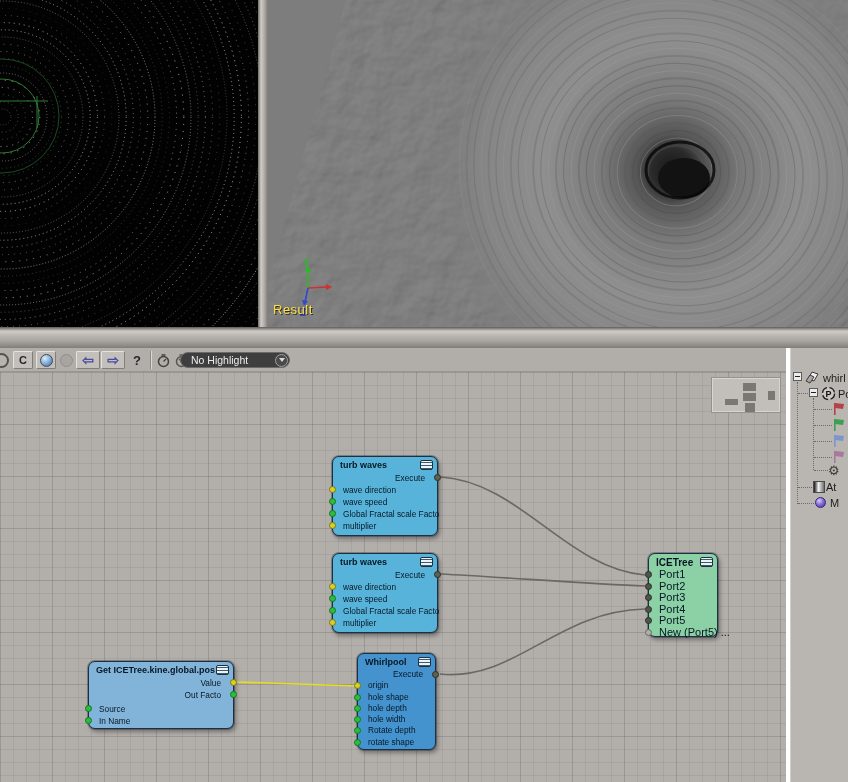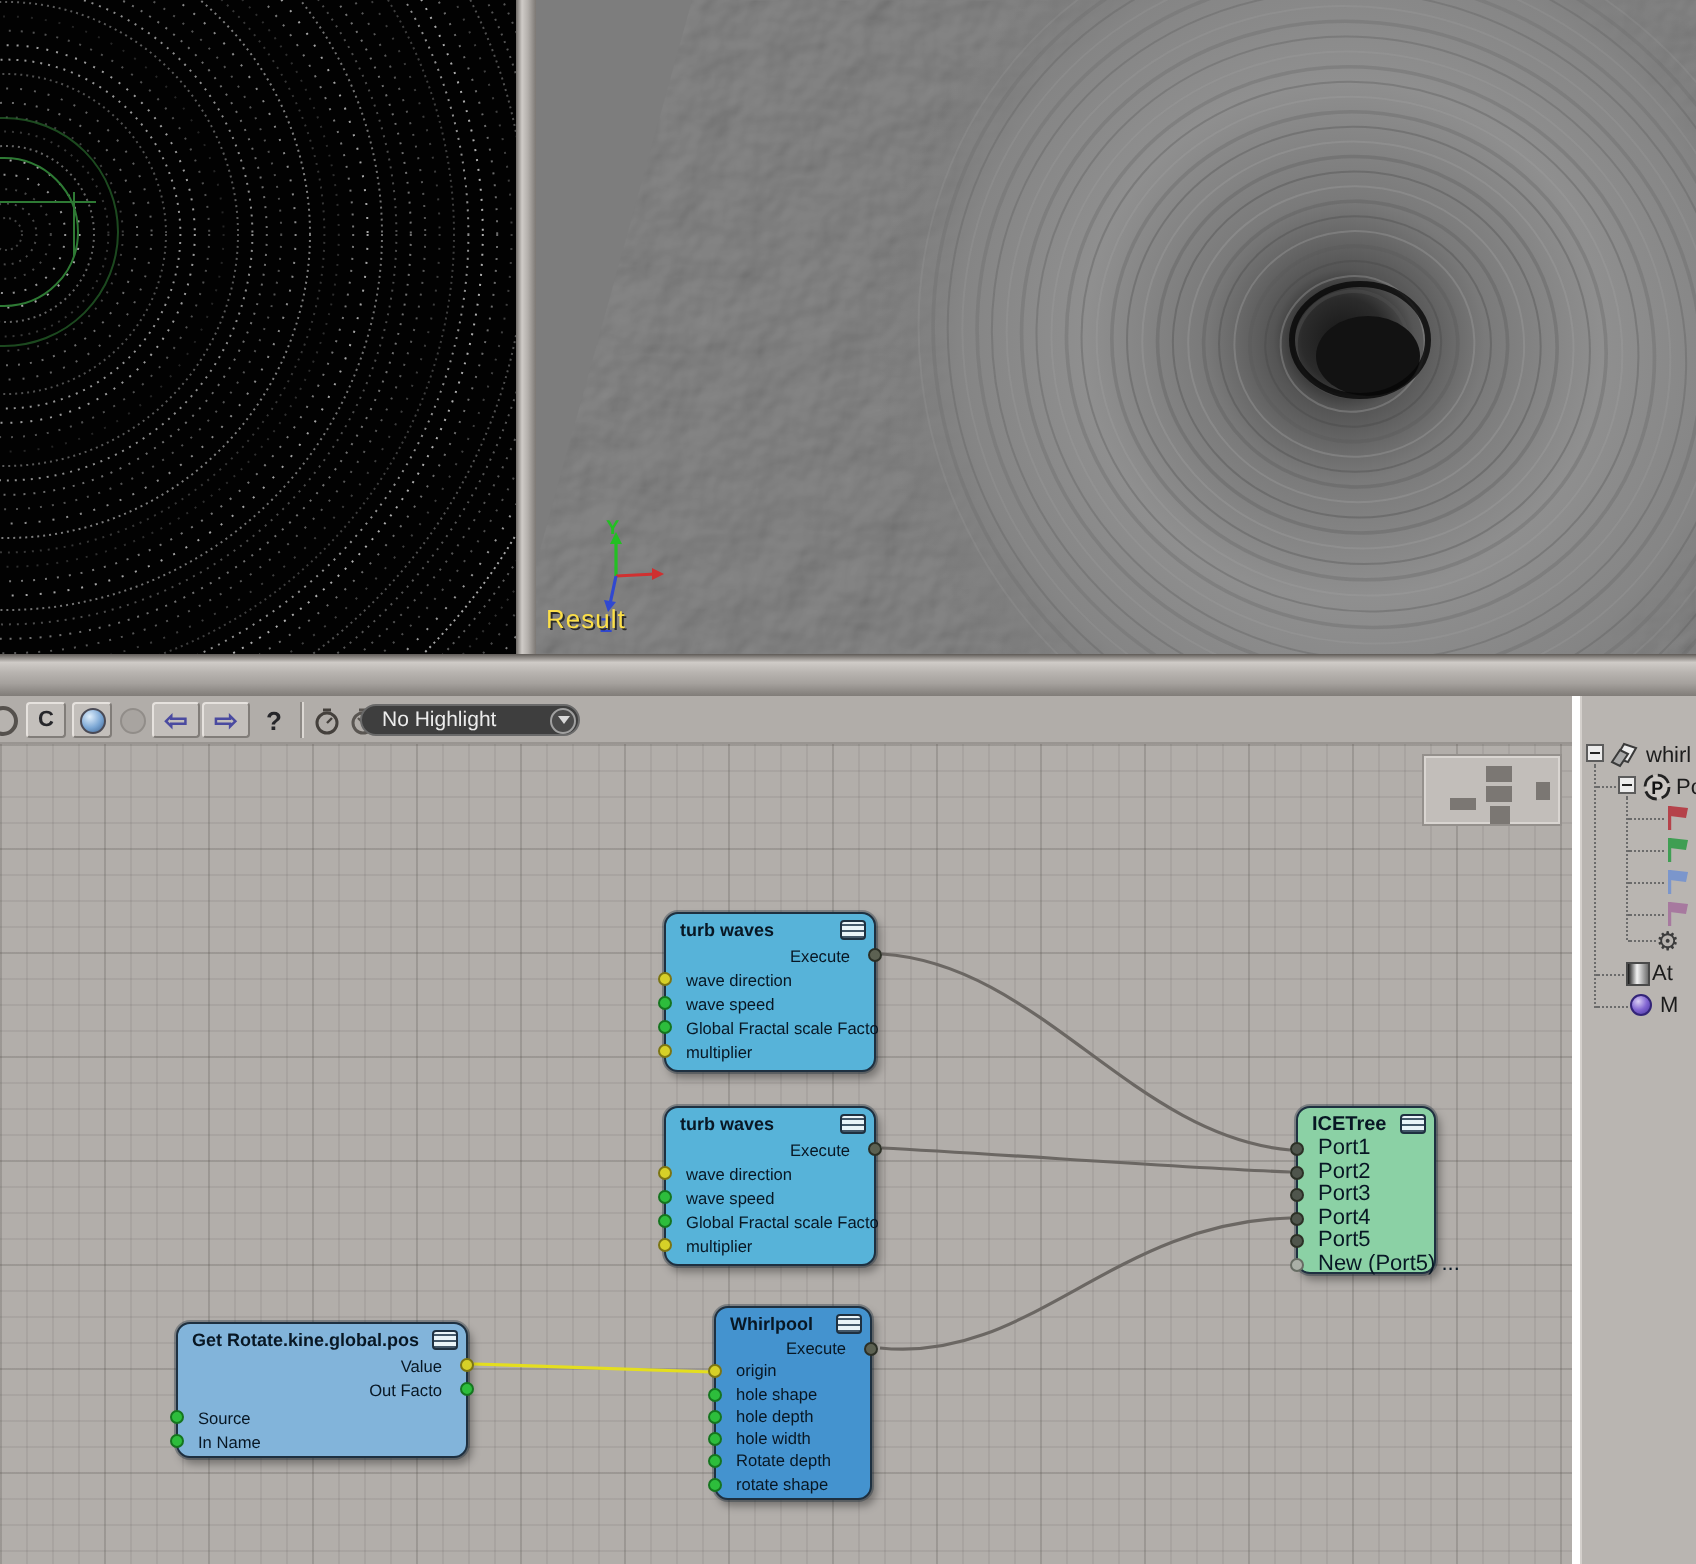--- a/index.html
+++ b/index.html
@@ -327,21 +327,21 @@
       <div class="prow out"><span>Execute</span><span class="pd outp exec"></span></div>
       <div class="prow"><span class="pd in yellow"></span><span>origin</span></div>
       <div class="prow"><span class="pd in green"></span><span>hole shape</span></div>
       <div class="prow"><span class="pd in green"></span><span>hole depth</span></div>
       <div class="prow"><span class="pd in green"></span><span>hole width</span></div>
       <div class="prow"><span class="pd in green"></span><span>Rotate depth</span></div>
       <div class="prow"><span class="pd in green"></span><span>rotate shape</span></div>
     </div>
 
     <div class="node" id="node-getorigin">
-      <div class="node-title"><span>Get Rotate.kine.global.pos</span><span class="burger"></span></div>
+      <div class="node-title"><span>Get ICETree.kine.global.pos</span><span class="burger"></span></div>
       <div class="prow out"><span>Value</span><span class="pd outp yellow"></span></div>
       <div class="prow out"><span>Out Facto</span><span class="pd outp green"></span></div>
       <div class="prow gap-top"><span class="pd in green"></span><span>Source</span></div>
       <div class="prow"><span class="pd in green"></span><span>In Name</span></div>
     </div>
   </div>
 
   <div class="explorer">
     <div class="dotv" style="left:7px;top:34px;height:122px"></div>
     <div class="dotv" style="left:23px;top:50px;height:72px"></div>

